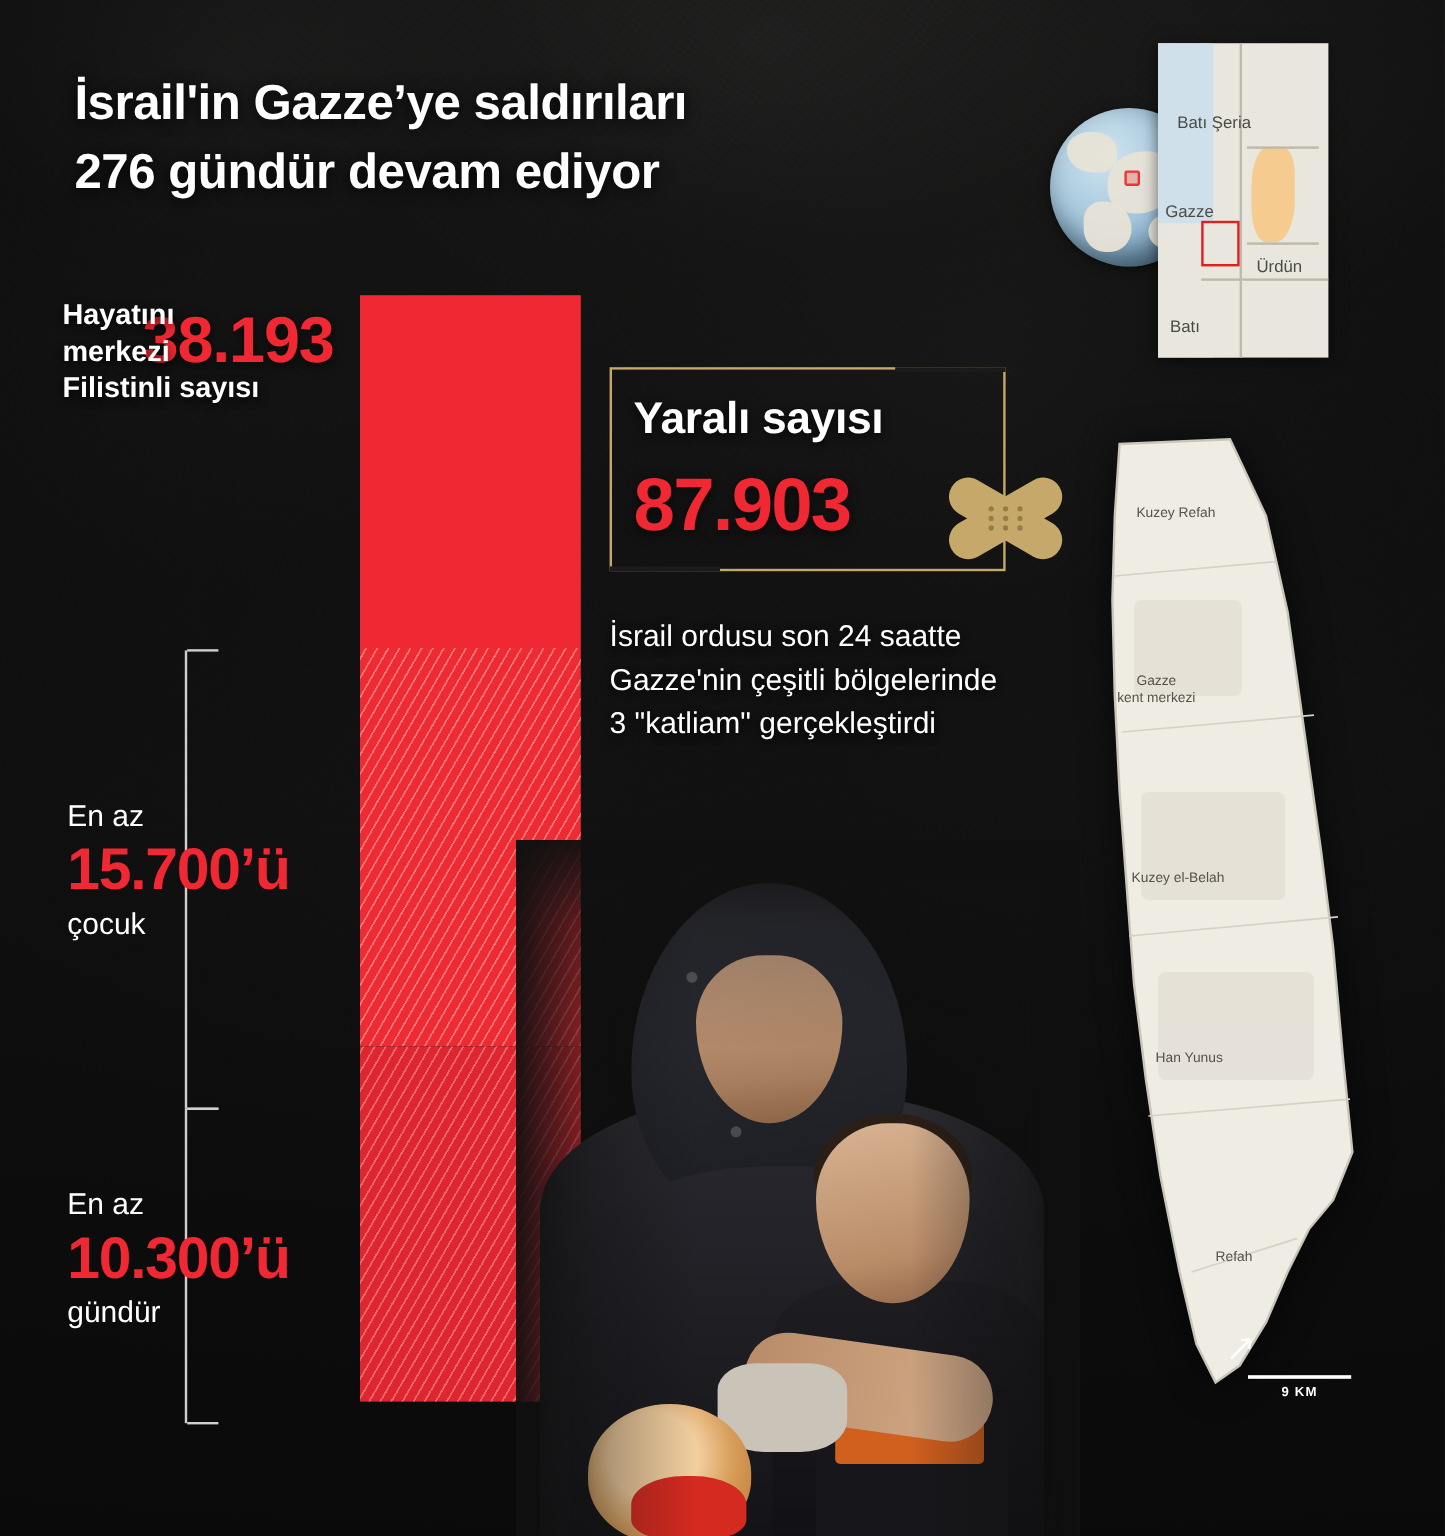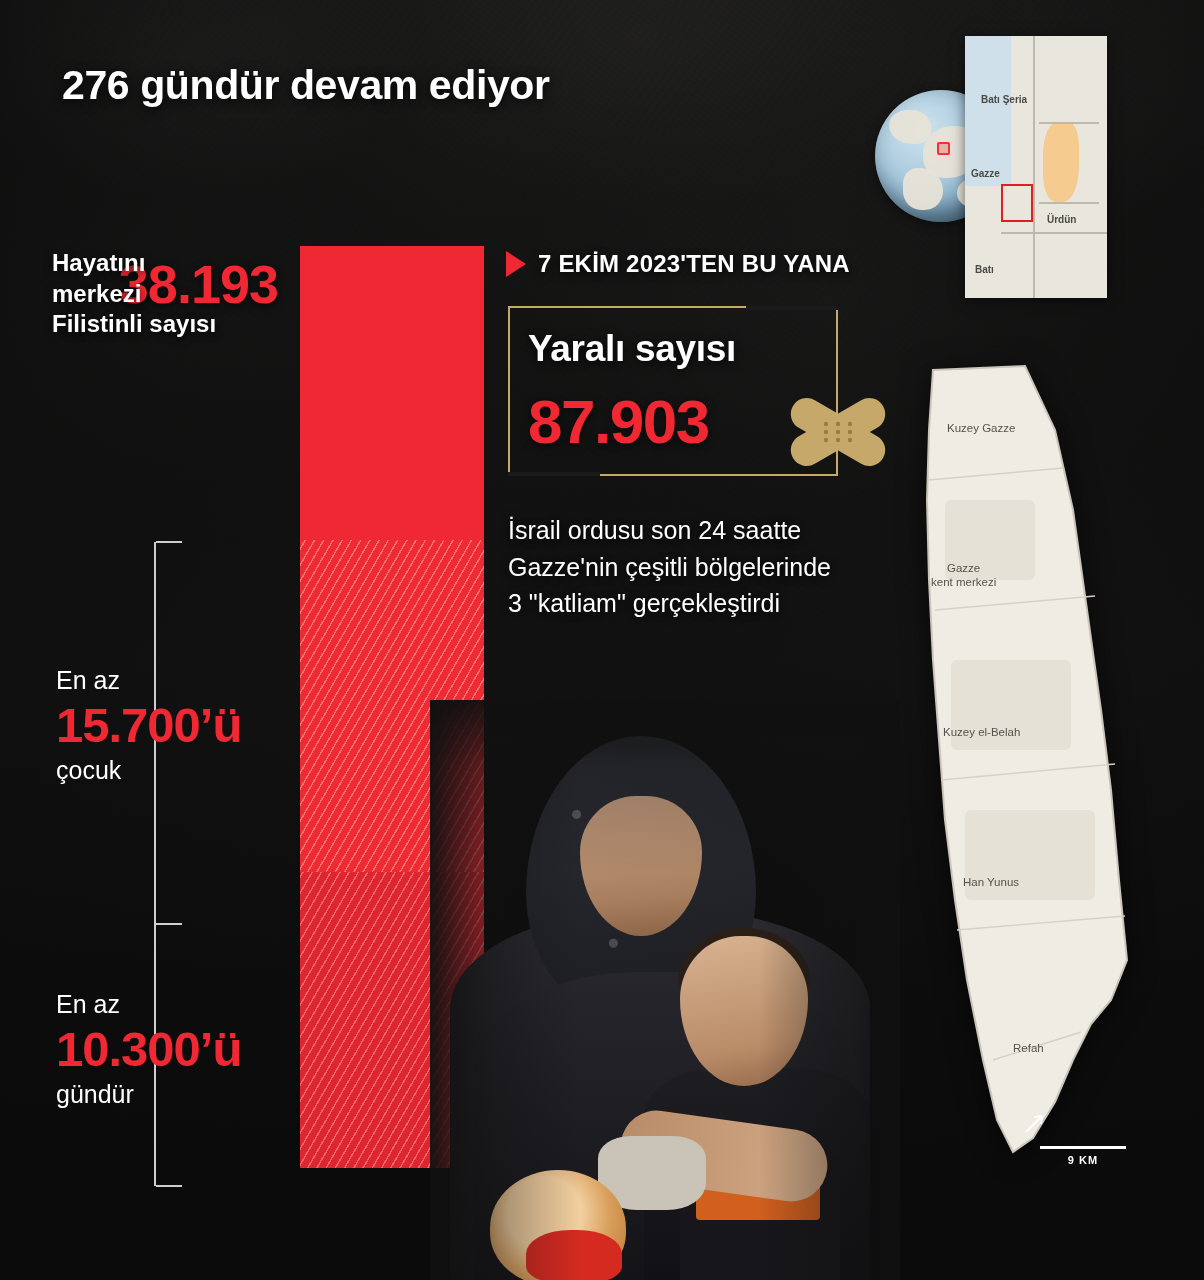--- a/index.html
+++ b/index.html
@@ -115,21 +115,21 @@
   .regionmap .gazebox {
     position: absolute; left: 36px; top: 148px;
     width: 32px; height: 38px;
     border: 2.5px solid #e02020;
   }
   .regionmap .bline {
     position: absolute; background: #bdb9ad;
   }
   .regionmap .lbl {
     position: absolute;
-    font-size: 10px; color: #4a4a46; font-weight: 700;
+    font-size: 14px; color: #4a4a46; font-weight: 400;
     white-space: nowrap;
   }
 
   
   .bar {
     position: absolute; left: 300px; top: 246px;
     width: 184px; height: 922px;
     z-index: 14;
   }
   .bar .seg {
@@ -367,20 +367,21 @@
 </head>
 <body>
 
 <div id="stage">
 
   <div class="bg-photo"></div>
   <div class="bg-grain"></div>
   <div class="bg-dark"></div>
 
   <div class="headline">
+    <span>İsrail'in Gazze’ye saldırıları</span>
     <span class="l2">276 gündür devam ediyor</span>
   </div>
 
   <div class="locator">
     <div class="globe">
       <div class="land g1"></div>
       <div class="land g2"></div>
       <div class="land g3"></div>
       <div class="land g4"></div>
       <div class="marker"></div>
@@ -424,24 +425,20 @@
     <div class="num">15.700’ü</div>
     <div class="post">çocuk</div>
   </div>
 
   <div class="stat st2">
     <div class="pre">En az</div>
     <div class="num">10.300’ü</div>
     <div class="post">gündür</div>
   </div>
 
-  <div class="since">
-    <div class="tri"></div>
-    <div class="txt">7 EKİM 2023'TEN  BU YANA</div>
-  </div>
 
   <div class="woundbox">
     <div class="notch-t"></div>
     <div class="notch-b"></div>
   </div>
   <div class="wound-title">Yaralı sayısı</div>
   <div class="wound-num">87.903</div>
   <svg class="bandaid" viewBox="0 0 112 100">
     <g transform="rotate(-30 56 50)">
       <rect x="4" y="34" width="104" height="32" rx="16" fill="#c6a86a"></rect>
@@ -473,21 +470,21 @@
         <path d="M36 420 L210 404"></path>
         <path d="M52 570 L220 556"></path>
         <path d="M88 700 L176 672"></path>
       </g>
       <g fill="#e3dfd4" opacity="0.8">
         <rect x="40" y="140" width="90" height="80" rx="6"></rect>
         <rect x="46" y="300" width="120" height="90" rx="6"></rect>
         <rect x="60" y="450" width="130" height="90" rx="6"></rect>
       </g>
     </svg>
-    <div class="mlbl" style="left:42px;top:62px;">Kuzey Gazze</div>
+    <div class="mlbl" style="left:42px;top:62px;">Kuzey Refah</div>
     <div class="mlbl" style="left:42px;top:202px;">Gazze</div>
     <div class="mlbl" style="left:26px;top:216px;">kent merkezi</div>
     <div class="mlbl" style="left:38px;top:366px;">Kuzey el-Belah</div>
     <div class="mlbl" style="left:58px;top:516px;">Han Yunus</div>
     <div class="mlbl" style="left:108px;top:682px;">Refah</div>
   </div>
 
   <svg class="northarrow" width="30" height="30" viewBox="0 0 30 30">
     <path d="M6 24 L22 8 M22 8 L14 9 M22 8 L21 16" stroke="#ffffff" stroke-width="2" fill="none"></path>
   </svg>

